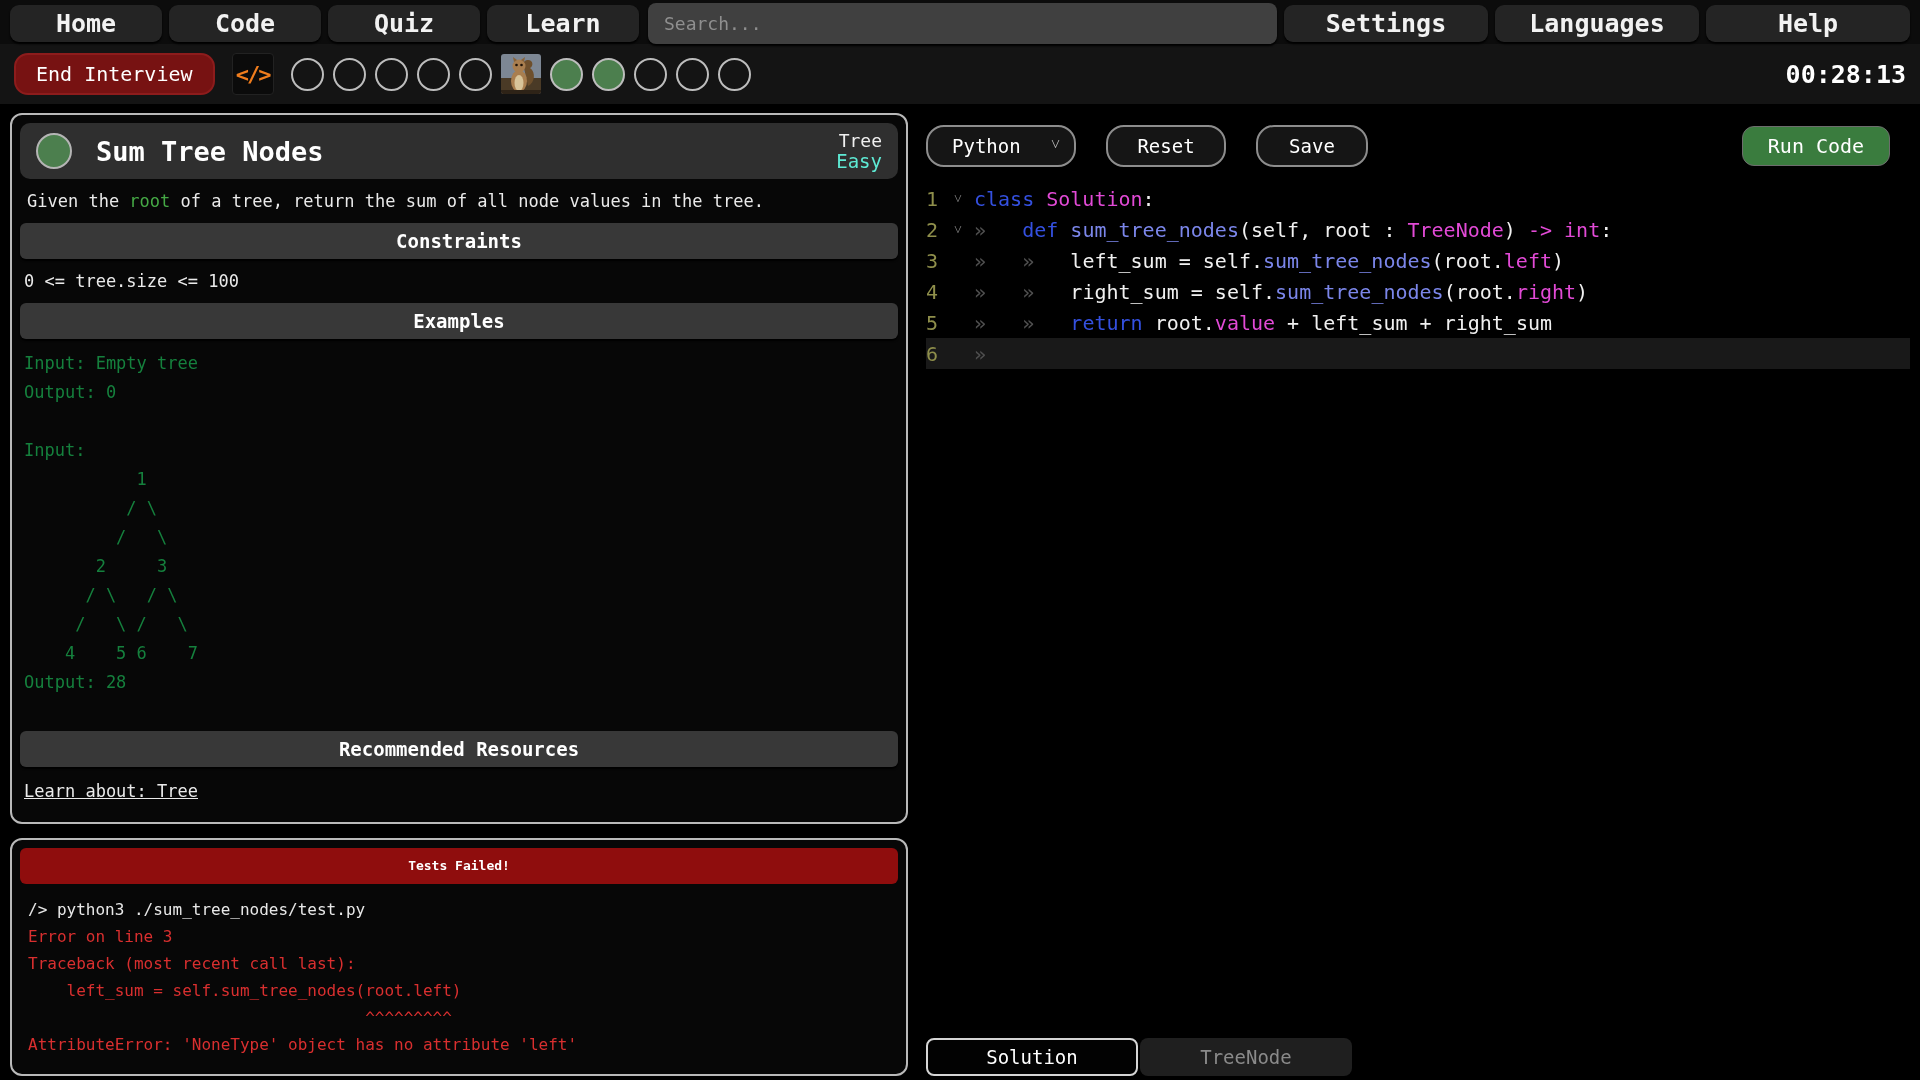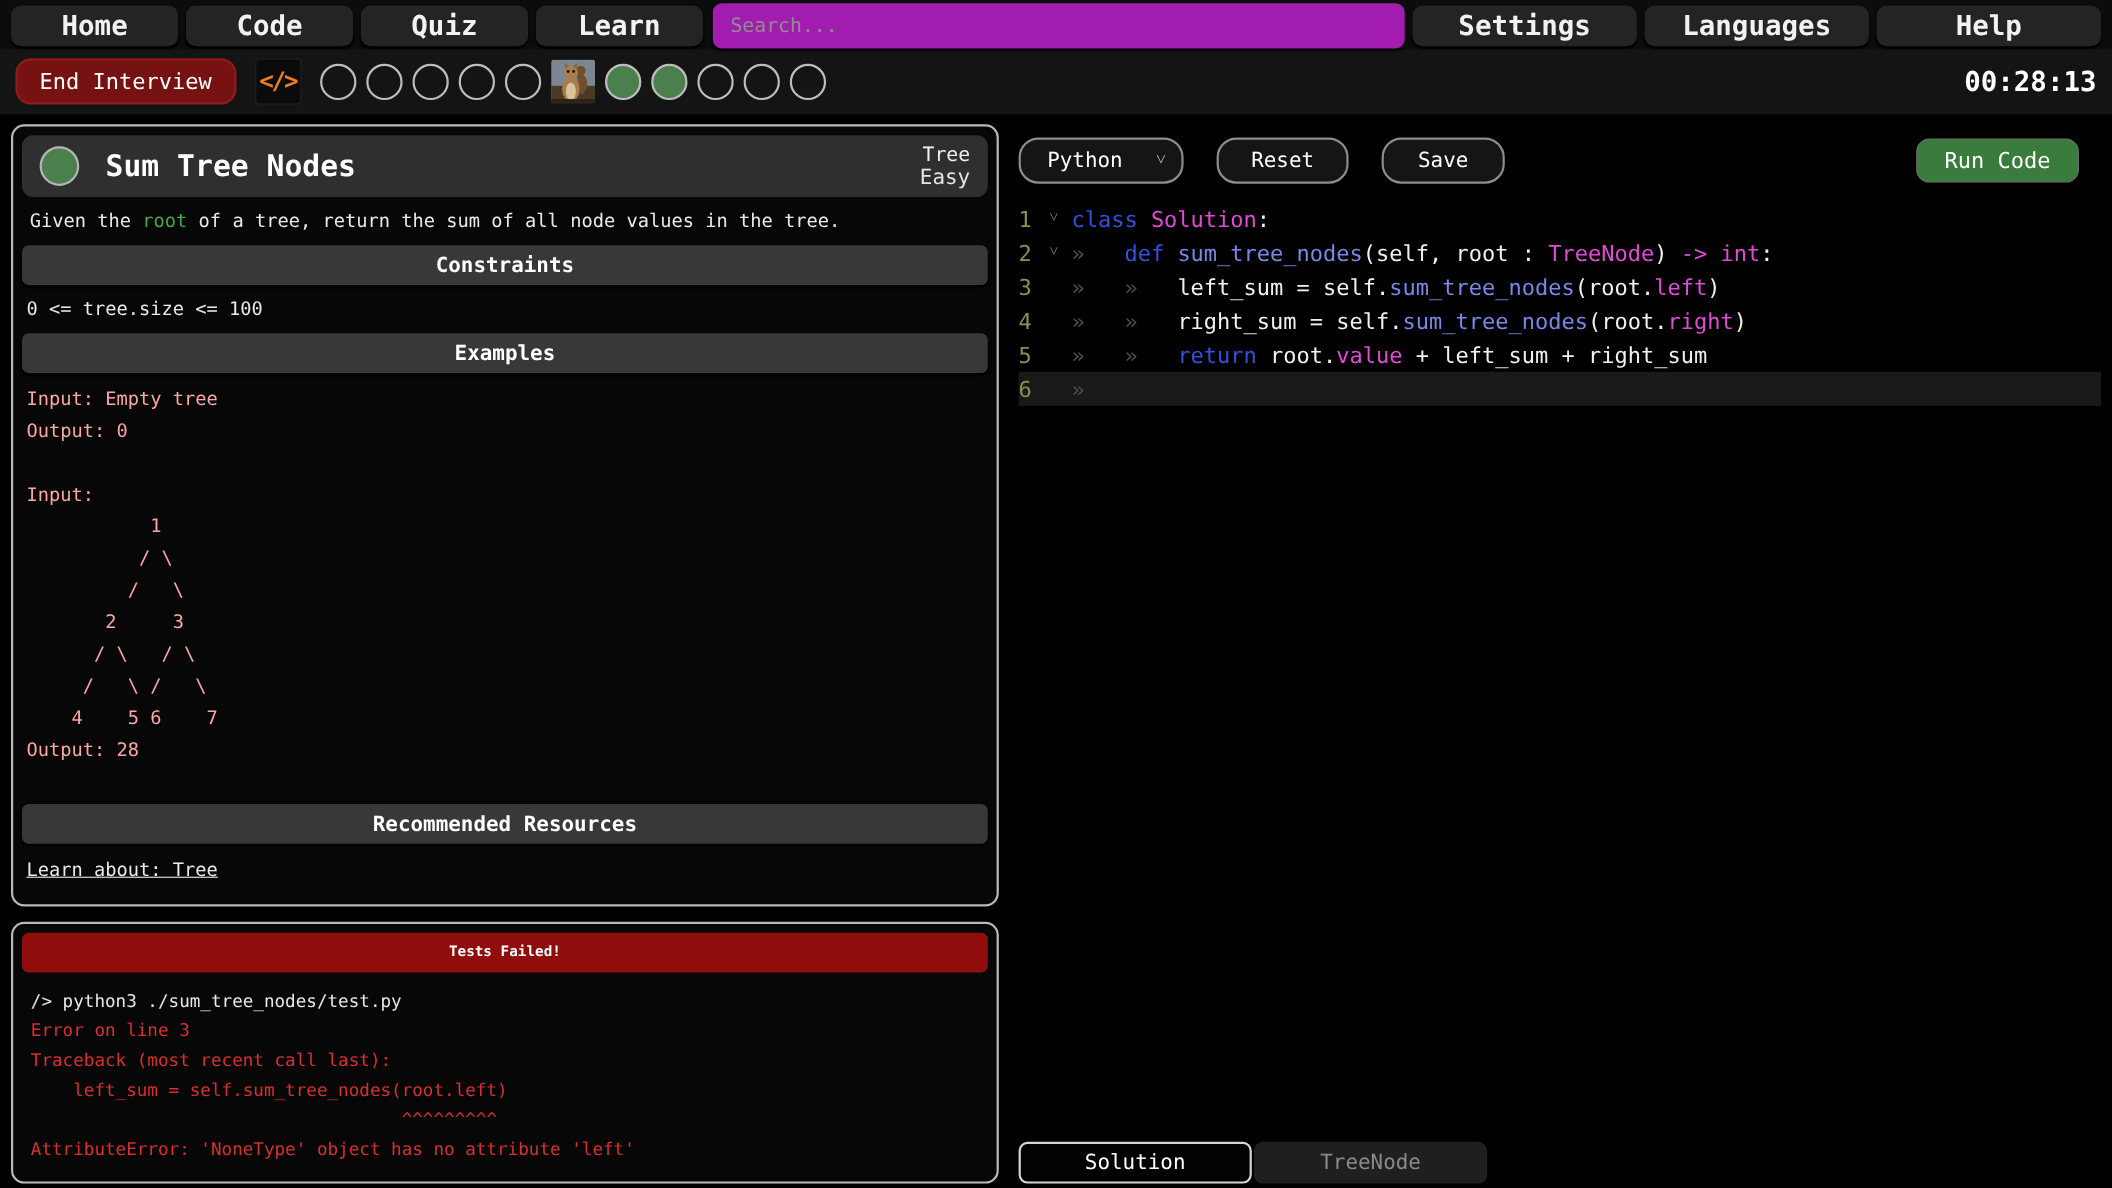--- a/index.html
+++ b/index.html
@@ -8,21 +8,21 @@
 
   
   .topnav { display:flex; align-items:center; height:44px; background:#0c0c0c;
             padding:3px 10px 0 10px; gap:7px; }
   .navgroup { display:flex; gap:7px; }
   .tab { height:37px; background:#242424; border-radius:9px; display:flex;
          align-items:center; justify-content:center; font-weight:bold;
          font-size:25px; color:#f2f2f2; cursor:default; box-shadow:0 2px 2px #000; }
   .tab.left { width:152px; }
   .tab.right { width:204px; }
-  .search { width:634px; height:41px; background:#a21caf; border:none; border-radius:8px;
+  .search { width:634px; height:41px; background:#404040; border:none; border-radius:8px;
             color:#ddd; font-family:"DejaVu Sans Mono",monospace; font-size:18px;
             padding:16px 16px; margin-left:2px; box-shadow:0 2px 2px #000; }
   .search::placeholder { color:#8f8f8f; }
 
   
   .toolbar { height:60px; background:#141414; display:flex; align-items:center;
              padding:0 14px; gap:9px; }
   .btn-end { height:42px; padding:0 20px; background:#771212; border:2px solid #8d1c1c;
              border-radius:14px; color:#fff; font-size:20px;
              font-family:inherit; display:flex; align-items:center; }
@@ -45,29 +45,29 @@
   .tests-panel  { height:238px; }
 
   
   .titlebar { background:#2f2f2f; border-radius:10px; height:56px; display:flex;
               align-items:center; padding:0 16px; }
   .status-dot { width:36px; height:36px; border-radius:50%; background:#4c7f4e;
                 border:2px solid #b5b5b5; flex:none; }
   .ptitle { margin-left:24px; font-size:27px; font-weight:bold; color:#fff; }
   .pmeta { margin-left:auto; text-align:right; line-height:21px; }
   .pmeta .cat  { font-size:18px; color:#f0f0f0; }
-  .pmeta .diff { font-size:19px; color:#e5e5e5; }
+  .pmeta .diff { font-size:19px; color:#5eead4; }
   .desc { margin:12px 7px; font-size:17px; }
   .green { color:#45a845; }
   .sec-h { background:#383838; border-radius:6px; height:36px; line-height:36px;
            text-align:center; font-weight:bold; font-size:19px; color:#fff;
            box-shadow:0 2px 2px #000; }
   .body-line { margin:12px 4px; font-size:17px; }
   .examples-pre { margin:10px 4px 0 4px; font-size:17px; line-height:29px;
-                  font-family:inherit; color:#fca5a5; }
+                  font-family:inherit; color:#15803d; }
   .res-h { margin-top:34px; }
   .res-link { display:inline-block; margin:14px 4px; font-size:17px; color:#eaeaea;
               text-decoration:underline; cursor:pointer; }
 
   
   .banner { background:#8f0d0d; border-radius:6px; height:36px; line-height:36px;
             text-align:center; font-weight:bold; font-size:13px; color:#fff; }
   .terminal { margin:12px 8px; font-size:16px; line-height:27px; font-family:inherit; }
   .t-fg  { color:#e8e8e8; }
   .t-red { color:#d92f2f; }

